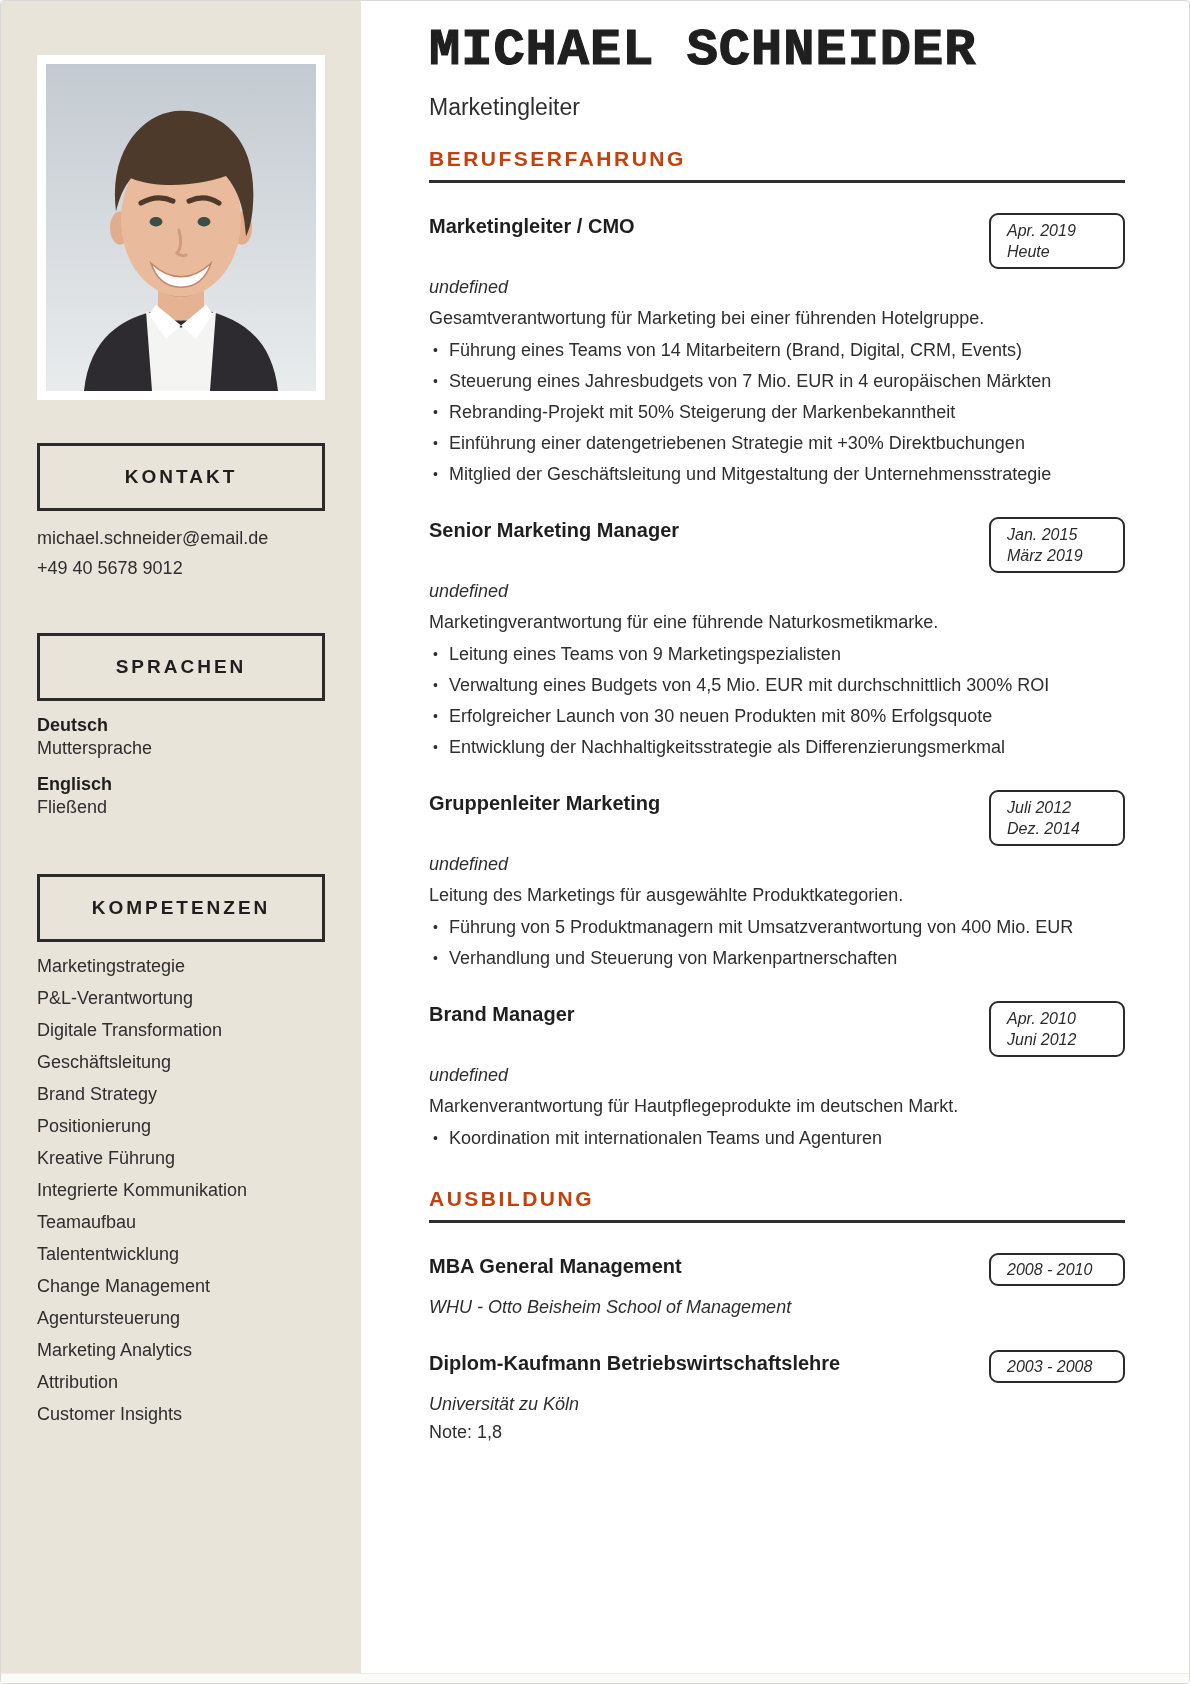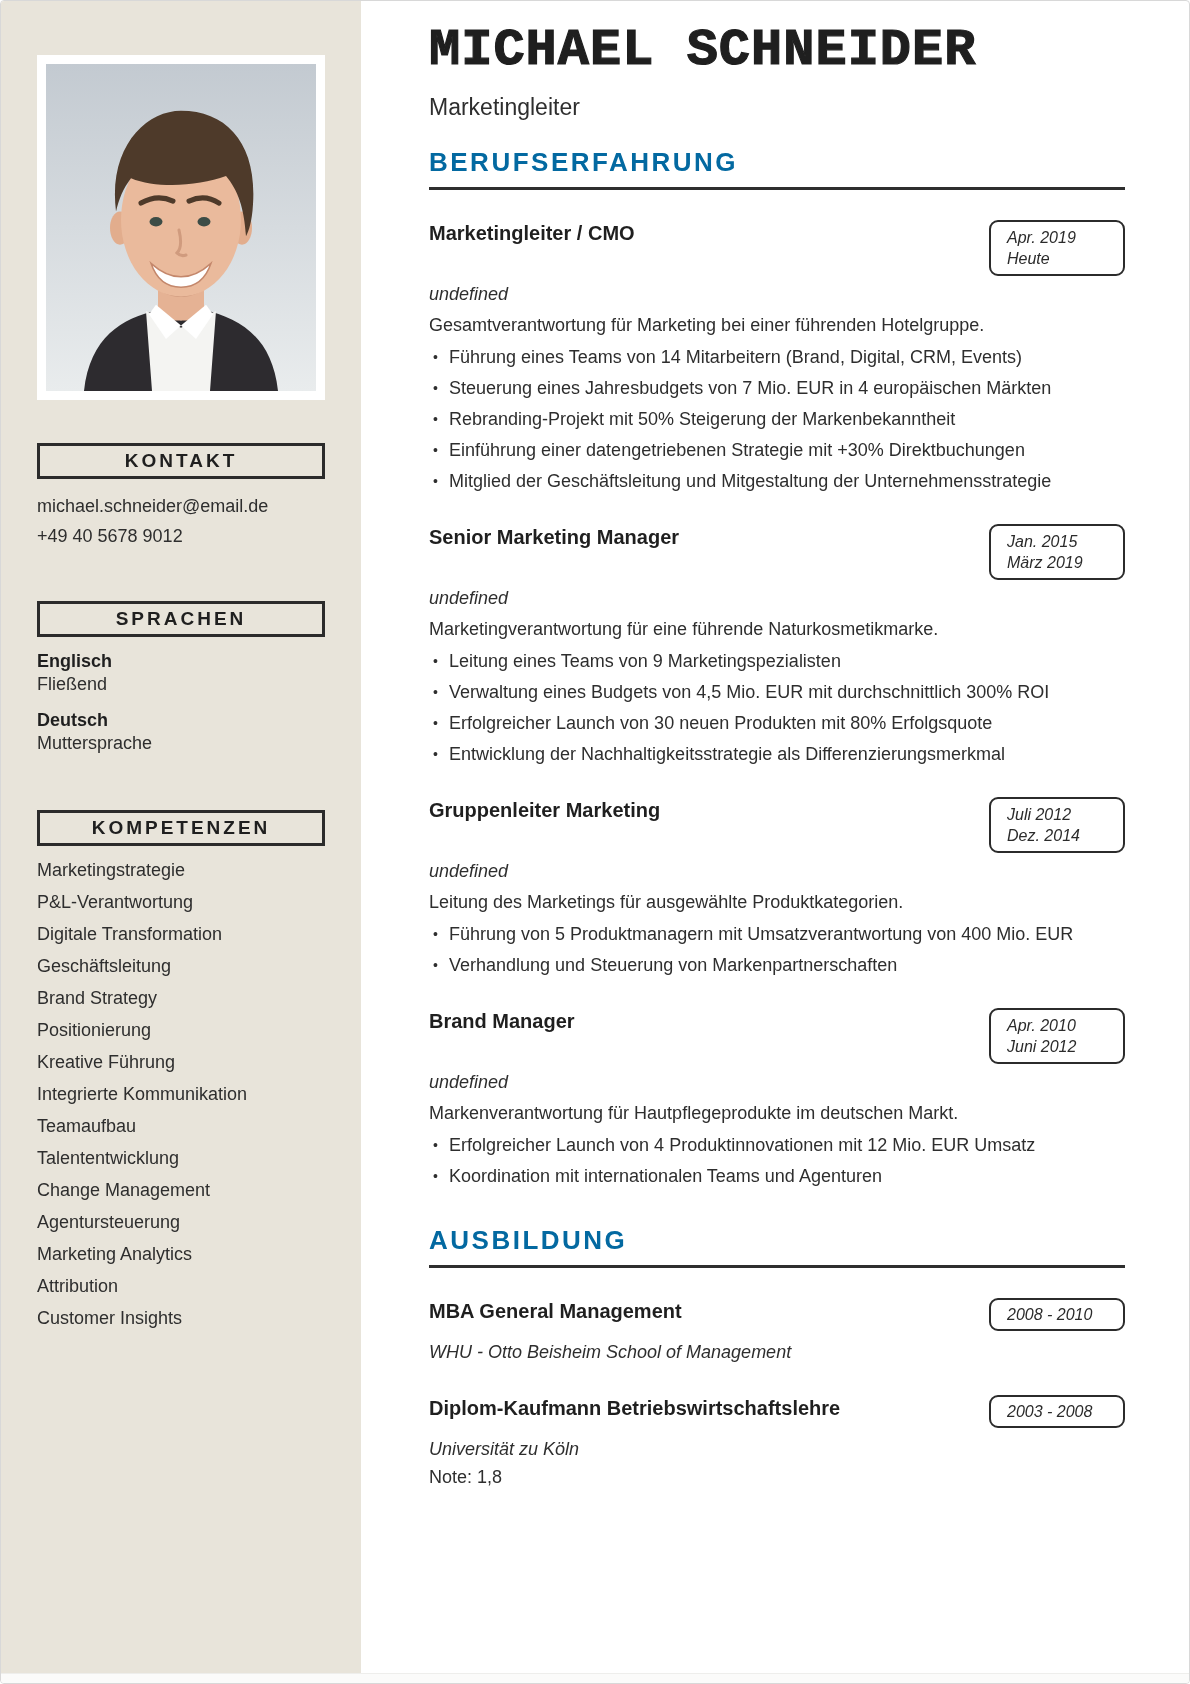--- a/index.html
+++ b/index.html
@@ -30,21 +30,21 @@
   .photo-frame {
     margin-top:54px;
     background:#ffffff;
     padding:9px;
     height:327px;
   }
   .photo-frame svg { display:block; width:100%; height:100%; }
   .side-box {
     margin-top:43px;
     border:3px solid #2b2b2b;
-    padding:4px 4px;
+    padding:20px 4px;
     text-align:center;
     font-weight:700;
     font-size:19px;
     letter-spacing:3px;
     color:#1f1f1f;
   }
   .side-box.sprachen { margin-top:50px; }
   .side-box.komp { margin-top:55px; }
   .contact-lines { margin-top:12px; font-size:18px; line-height:30px; color:#2e2e2e; }
   .languages { margin-top:13px; }
@@ -65,24 +65,24 @@
     line-height:56px;
     font-weight:700;
     letter-spacing:1px;
     color:#1f1f1f;
     font-family:Liberation Mono, monospace;
     -webkit-text-stroke:1.2px #1f1f1f;
   }
   .subtitle { margin-top:14px; font-size:23px; line-height:28px; color:#2e2e2e; }
   .section-heading {
     margin:26px 0 0 0;
-    font-size:26px;
+    font-size:21px;
     font-weight:700;
     letter-spacing:2.5px;
-    color:#0369a1;
+    color:#c2410c;
     border-bottom:3px solid #2f2f2f;
     padding-bottom:9px;
   }
   .section-heading.edu { margin-top:36px; }
   .job { margin-top:30px; }
   .job-header, .edu-header { display:flex; justify-content:space-between; align-items:flex-start; }
   .job-title, .edu-degree {
     margin:0; font-size:20px; font-weight:700; line-height:26px; color:#1f1f1f;
   }
   .date-badge {
@@ -155,27 +155,27 @@
     <div class="contact-lines">
       <div>michael.schneider@email.de</div>
       <div>+49 40 5678 9012</div>
     </div>
 
     <div class="side-box sprachen">
       <span>SPRACHEN</span>
     </div>
     <div class="languages" id="languages-list">
   <div class="lang-group">
+    <div class="lang-name">Deutsch</div>
+    <div class="lang-level">Muttersprache</div>
+  </div>
+
+  <div class="lang-group">
     <div class="lang-name">Englisch</div>
     <div class="lang-level">Fließend</div>
-  </div>
-
-  <div class="lang-group">
-    <div class="lang-name">Deutsch</div>
-    <div class="lang-level">Muttersprache</div>
   </div>
 
 </div>
 
     <div class="side-box komp">
       <span>KOMPETENZEN</span>
     </div>
     <div class="skills" id="skills-list">
   <div class="skill-item">Marketingstrategie</div>
 
@@ -273,21 +273,20 @@
     <div class="job-header">
       <h3 class="job-title">Brand Manager</h3>
       <div class="date-badge">
         <div class="date-start">Apr. 2010</div>
         <div class="date-end">Juni 2012</div>
       </div>
     </div>
     <div class="job-company">undefined</div>
     <p class="job-summary">Markenverantwortung für Hautpflegeprodukte im deutschen Markt.</p>
     <ul class="job-bullets">
-            <li>Erfolgreicher Launch von 4 Produktinnovationen mit 12 Mio. EUR Umsatz</li>
             <li>Koordination mit internationalen Teams und Agenturen</li>
           </ul>
   </section>
 </div>
 
     <h2 class="section-heading edu">AUSBILDUNG</h2>
     <div id="education-list">
   <section class="edu-entry">
     <div class="edu-header">
       <h3 class="edu-degree">MBA General Management</h3>

